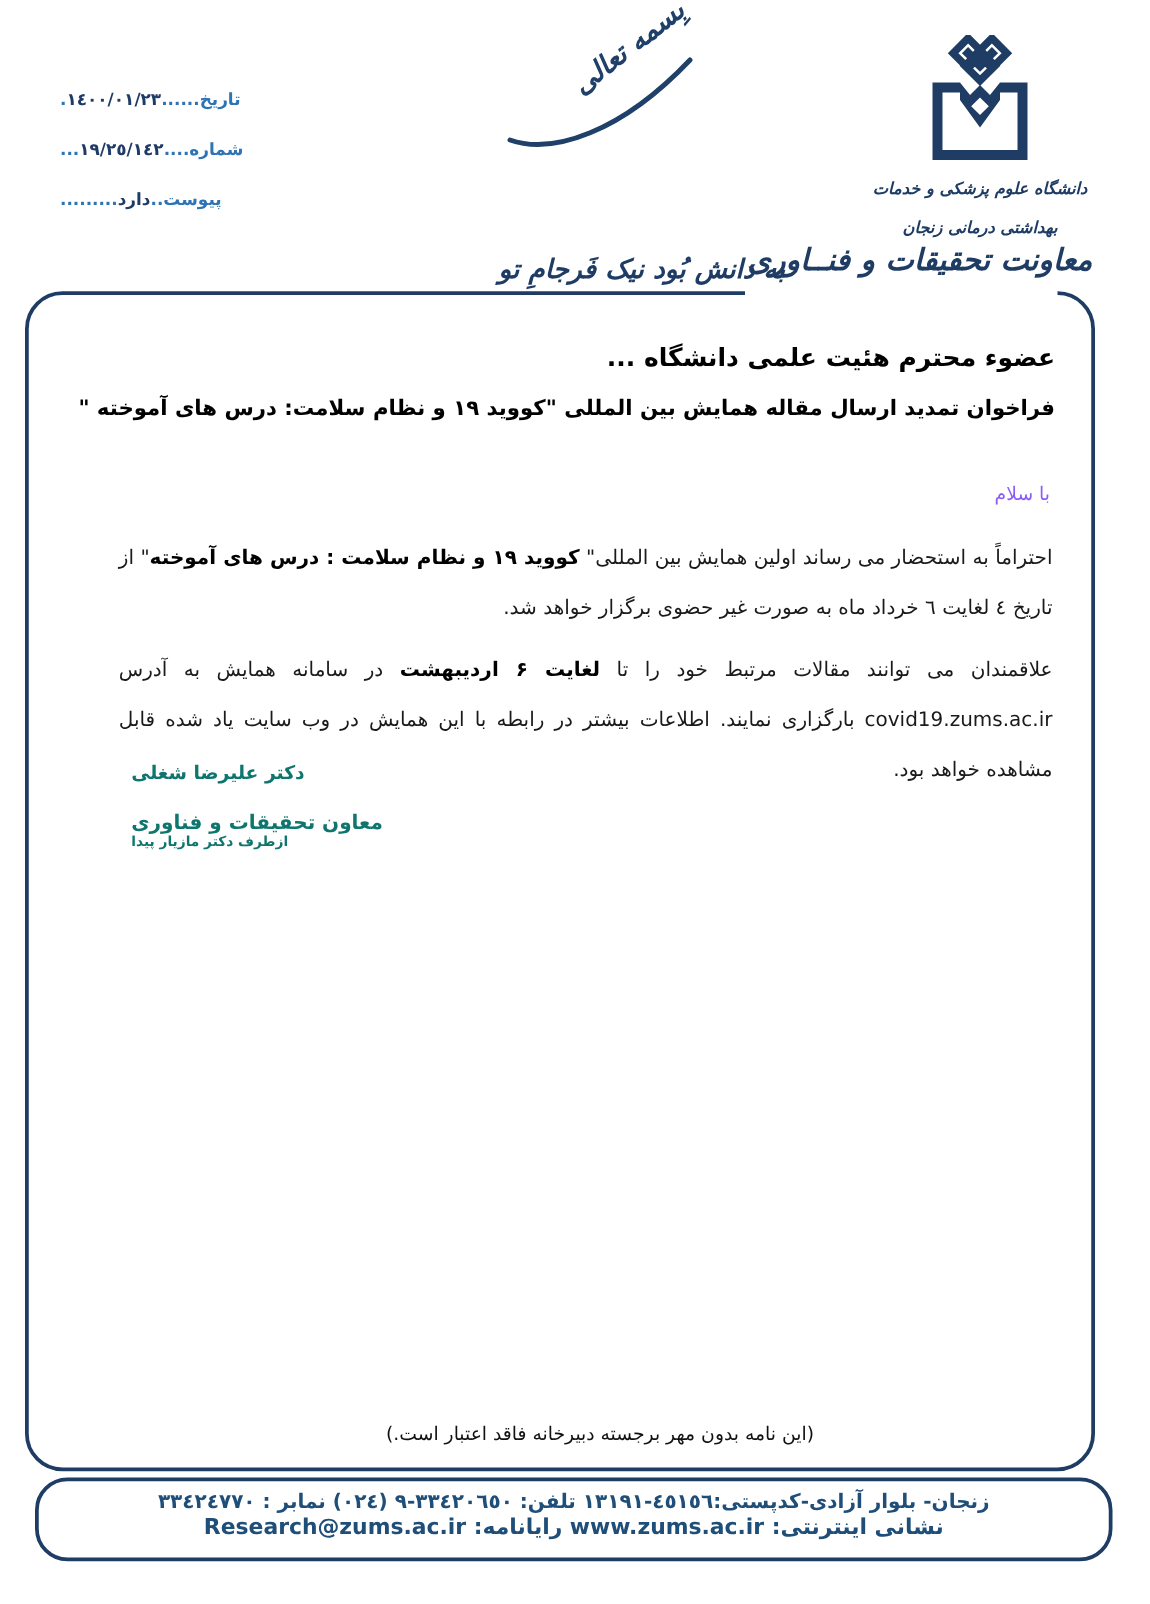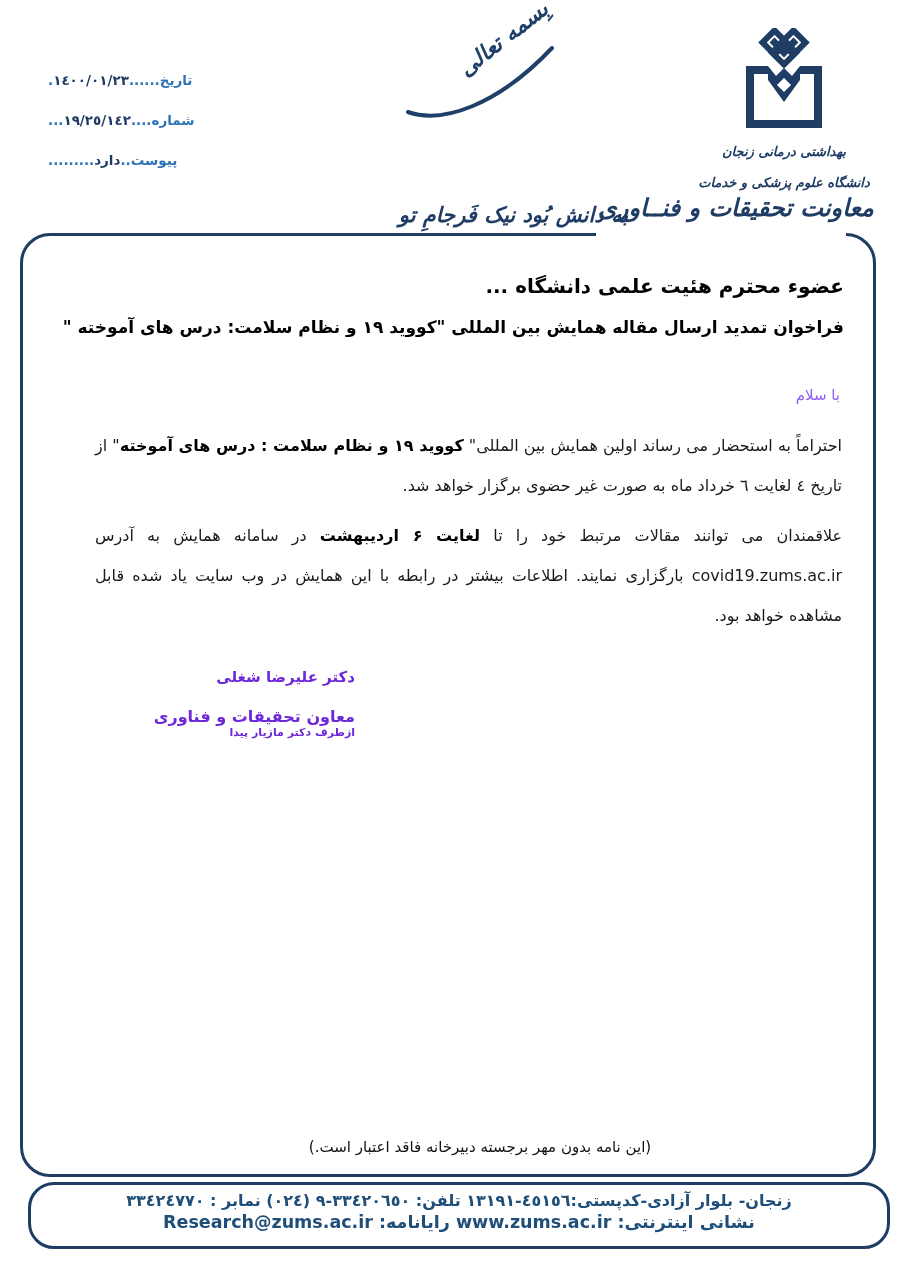--- a/index.html
+++ b/index.html
@@ -31,21 +31,21 @@
   .main-box { position:absolute; left:20px; top:233px; width:856px; height:944px; border:3px solid #1e3c64; border-radius:30px; z-index:1; }
 
   .recipient { position:absolute; right:76px; left:95px; top:274px; font-size:20px; font-weight:bold; color:#000000; z-index:4; }
   .subject   { position:absolute; right:76px; left:60px; top:317px; font-size:17px; font-weight:bold; color:#000; z-index:4; white-space:nowrap; }
   .salut     { position:absolute; right:80px; top:386px; font-size:15px; color:#8b5cf6; z-index:4; }
   .para      { position:absolute; right:78px; left:95px; font-size:16px; color:#1a1a1a; line-height:40px; text-align:justify; z-index:4; }
   .para b    { font-weight:bold; color:#000; }
   .p1 { top:426px; }
   .p2 { top:516px; }
 
-  .sig { position:absolute; left:105px; top:667px; width:250px; text-align:right; color:#6d28d9; z-index:4; }
+  .sig { position:absolute; left:105px; top:608px; width:250px; text-align:left; color:#0f766e; z-index:4; }
   .sig .name  { font-size:15px; font-weight:bold; line-height:20px; }
   .sig .title { font-size:16px; font-weight:bold; margin-top:20px; }
   .sig .onbehalf { font-size:11px; font-weight:bold; }
 
   .note { position:absolute; left:20px; width:856px; top:1138px; text-align:center; font-size:15px; color:#111; z-index:4;margin-left:32px; }
 
   
   .footer-box { position:absolute; left:28px; top:1182px; width:862px; height:67px; border:3px solid #1e3c64; border-radius:26px; color:#1f4e79; text-align:center; z-index:2; }
   .footer-line1 { margin-top:6px; font-size:16px; font-weight:bold; white-space:nowrap; }
   .footer-line2 { margin-top:2px; font-size:17.5px; font-weight:bold; white-space:nowrap; }
@@ -79,22 +79,22 @@
         <g fill="#1e3c64">
           <rect x="33" y="11" width="7" height="7" transform="rotate(45 36.5 14.5)"></rect>
           <rect x="52" y="11" width="7" height="7" transform="rotate(45 55.5 14.5)"></rect>
           <rect x="42.5" y="21" width="7" height="7" transform="rotate(45 46 24.5)"></rect>
         </g>
         <path d="M30 42 H12 V96 H80 V42 H62" fill="none" stroke="#1e3c64" stroke-width="8"></path>
         <path d="M30 38 L38 48 L46 40 L54 48 L62 38 L62 52 L46 74 L30 52 Z" fill="#1e3c64"></path>
         <rect x="41" y="52" width="10" height="10" transform="rotate(45 46 57)" fill="#ffffff"></rect>
       </svg>
     </span>
+    <div class="uni">دانشگاه علوم پزشکی و خدمات</div>
     <div class="uni">بهداشتی درمانی زنجان</div>
-    <div class="uni">دانشگاه علوم پزشکی و خدمات</div>
   </div>
 
   <div class="motto">به دانش بُود نیک فَرجامِ تو</div>
   <div class="border-patch"></div>
   <div class="dept">معاونت تحقیقات و فنــاوری</div>
 
   <div class="main-box"></div>
 
   <div class="recipient">عضوء محترم هئیت علمی دانشگاه ...</div>
   <div class="subject">فراخوان تمدید ارسال مقاله همایش بین المللی "کووید ١٩ و نظام سلامت: درس های آموخته "</div>

